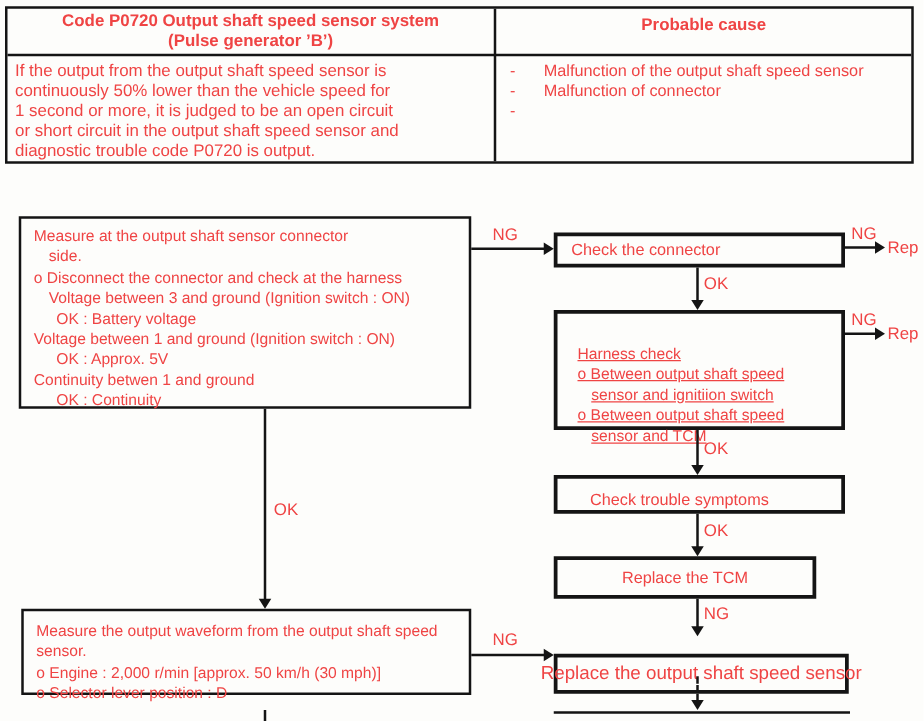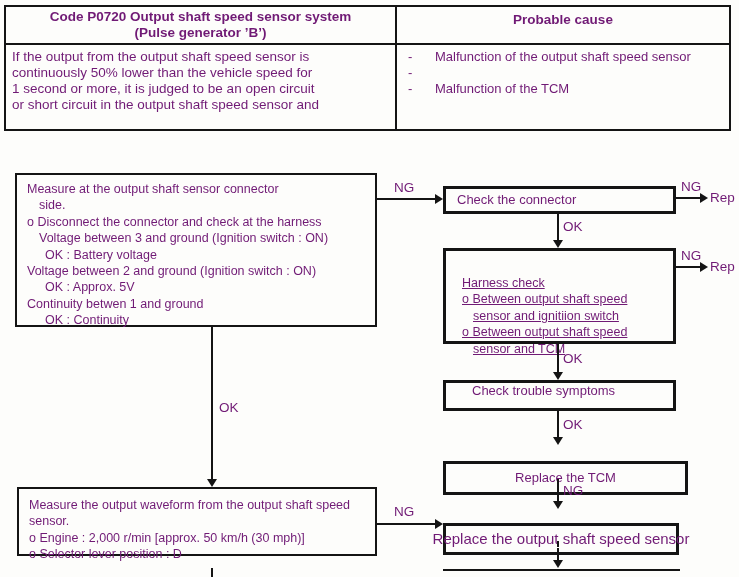--- a/index.html
+++ b/index.html
@@ -1,18 +1,18 @@
 <!DOCTYPE html>
 <html><head>
 <meta charset="utf-8">
 <style>
   html,body{margin:0;padding:0;background:#fff;}
   .screen{
     position:relative;width:739px;height:577px;background:#fdfdfb;
-    font-family:"Liberation Sans","DejaVu Sans",sans-serif;color:#701a75;
+    font-family:"Liberation Sans","DejaVu Sans",sans-serif;color:#ef4444;
     overflow:hidden;
   }
   .abs{position:absolute;box-sizing:border-box;}
   
   .tbl{left:4px;top:5px;width:727px;height:126px;border:2px solid #141414;}
   .tbl-col-div{left:389px;top:0;width:2px;height:122px;background:#141414;}
   .tbl-row-div{left:0;top:36px;width:723px;height:2px;background:#141414;}
   .tbl-head{display:flex;flex-direction:column;align-items:center;justify-content:center;
     font-weight:700;font-size:13.5px;line-height:16px;text-align:center;}
   .tbl-head-left{left:0;top:0;width:389px;height:36px;}
@@ -22,22 +22,22 @@
   .cause-row{position:relative;height:16px;}
   .cause-dash{position:absolute;left:11px;top:0;}
   .cause-text{position:absolute;left:38px;top:0;white-space:nowrap;}
   
   .fbox{border:2px solid #141414;background:#fdfdfb;font-size:12.5px;line-height:16.4px;}
   .fbox-thick{border-width:3px;}
   .box1{left:15px;top:173px;width:362px;height:154px;padding:6px 6px 0 10px;}
   .box2{left:17px;top:487px;width:360px;height:69px;padding:8px 6px 0 10px;}
   .chk-conn{left:443px;top:186px;width:233px;height:28px;display:flex;align-items:center;padding-left:11px;font-size:13px;}
   .harness{left:443px;top:248px;width:233px;height:96px;padding:24px 4px 0 16px;text-decoration:underline;}
-  .chk-trouble{left:443px;top:380px;width:233px;height:31px;display:flex;align-items:flex-start;padding-left:26px;font-size:13px;}
-  .repl-tcm{left:443px;top:445px;width:245px;height:34px;display:flex;align-items:center;justify-content:center;font-size:13px;margin-top:16px;}
+  .chk-trouble{left:443px;top:380px;width:233px;height:31px;display:flex;align-items:flex-end;padding-left:26px;font-size:13px;}
+  .repl-tcm{left:443px;top:445px;width:210px;height:34px;display:flex;align-items:center;justify-content:center;font-size:13px;}
   .repl-sensor{left:443px;top:523px;width:236px;height:32px;display:flex;align-items:center;justify-content:center;font-size:15px;white-space:nowrap;}
   .ln{display:block;white-space:nowrap;}
   .ind0{padding-left:0;}
   .ind1{padding-left:12px;}
   .ind2{padding-left:18px;}
   .hind1{padding-left:11px;}
   
   .hline,.vline{background:#141414;}
   .vdash{border-left:2px dashed #141414;background:none;}
   .arrow-r{width:0;height:0;border-top:5px solid transparent;border-bottom:5px solid transparent;border-left:8px solid #141414;}
@@ -59,44 +59,45 @@
     </div>
     <div class="abs tbl-head tbl-head-right">
       <span>Probable cause</span>
     </div>
 
     <div class="abs tbl-body-left">
       <span class="ln">If the output from the output shaft speed sensor is</span>
       <span class="ln">continuously 50% lower than the vehicle speed for</span>
       <span class="ln">1 second or more, it is judged to be an open circuit</span>
       <span class="ln">or short circuit in the output shaft speed sensor and</span>
+      <span class="ln">diagnostic trouble code P0720 is output.</span>
     </div>
 
     <div class="abs tbl-body-right">
       <div class="cause-row">
         <span class="cause-dash">-</span>
         <span class="cause-text">Malfunction of the output shaft speed sensor</span>
       </div>
       <div class="cause-row">
         <span class="cause-dash">-</span>
+        <span class="cause-text">Malfunction of connector</span>
       </div>
       <div class="cause-row">
         <span class="cause-dash">-</span>
-        <span class="cause-text">Malfunction of the TCM</span>
       </div>
     </div>
   </div>
 
   <div class="abs fbox box1">
     <span class="ln ind0">Measure at the output shaft sensor connector</span>
     <span class="ln ind1">side.</span>
     <span class="ln ind0">o Disconnect the connector and check at the harness</span>
     <span class="ln ind1">Voltage between 3 and ground (Ignition switch : ON)</span>
     <span class="ln ind2">OK : Battery voltage</span>
-    <span class="ln ind0">Voltage between 2 and ground (Ignition switch : ON)</span>
+    <span class="ln ind0">Voltage between 1 and ground (Ignition switch : ON)</span>
     <span class="ln ind2">OK : Approx. 5V</span>
     <span class="ln ind0">Continuity betwen 1 and ground</span>
     <span class="ln ind2">OK : Continuity</span>
   </div>
 
   <div class="abs fbox fbox-thick chk-conn">
     <span>Check the connector</span>
   </div>
 
   <div class="abs fbox fbox-thick harness">

